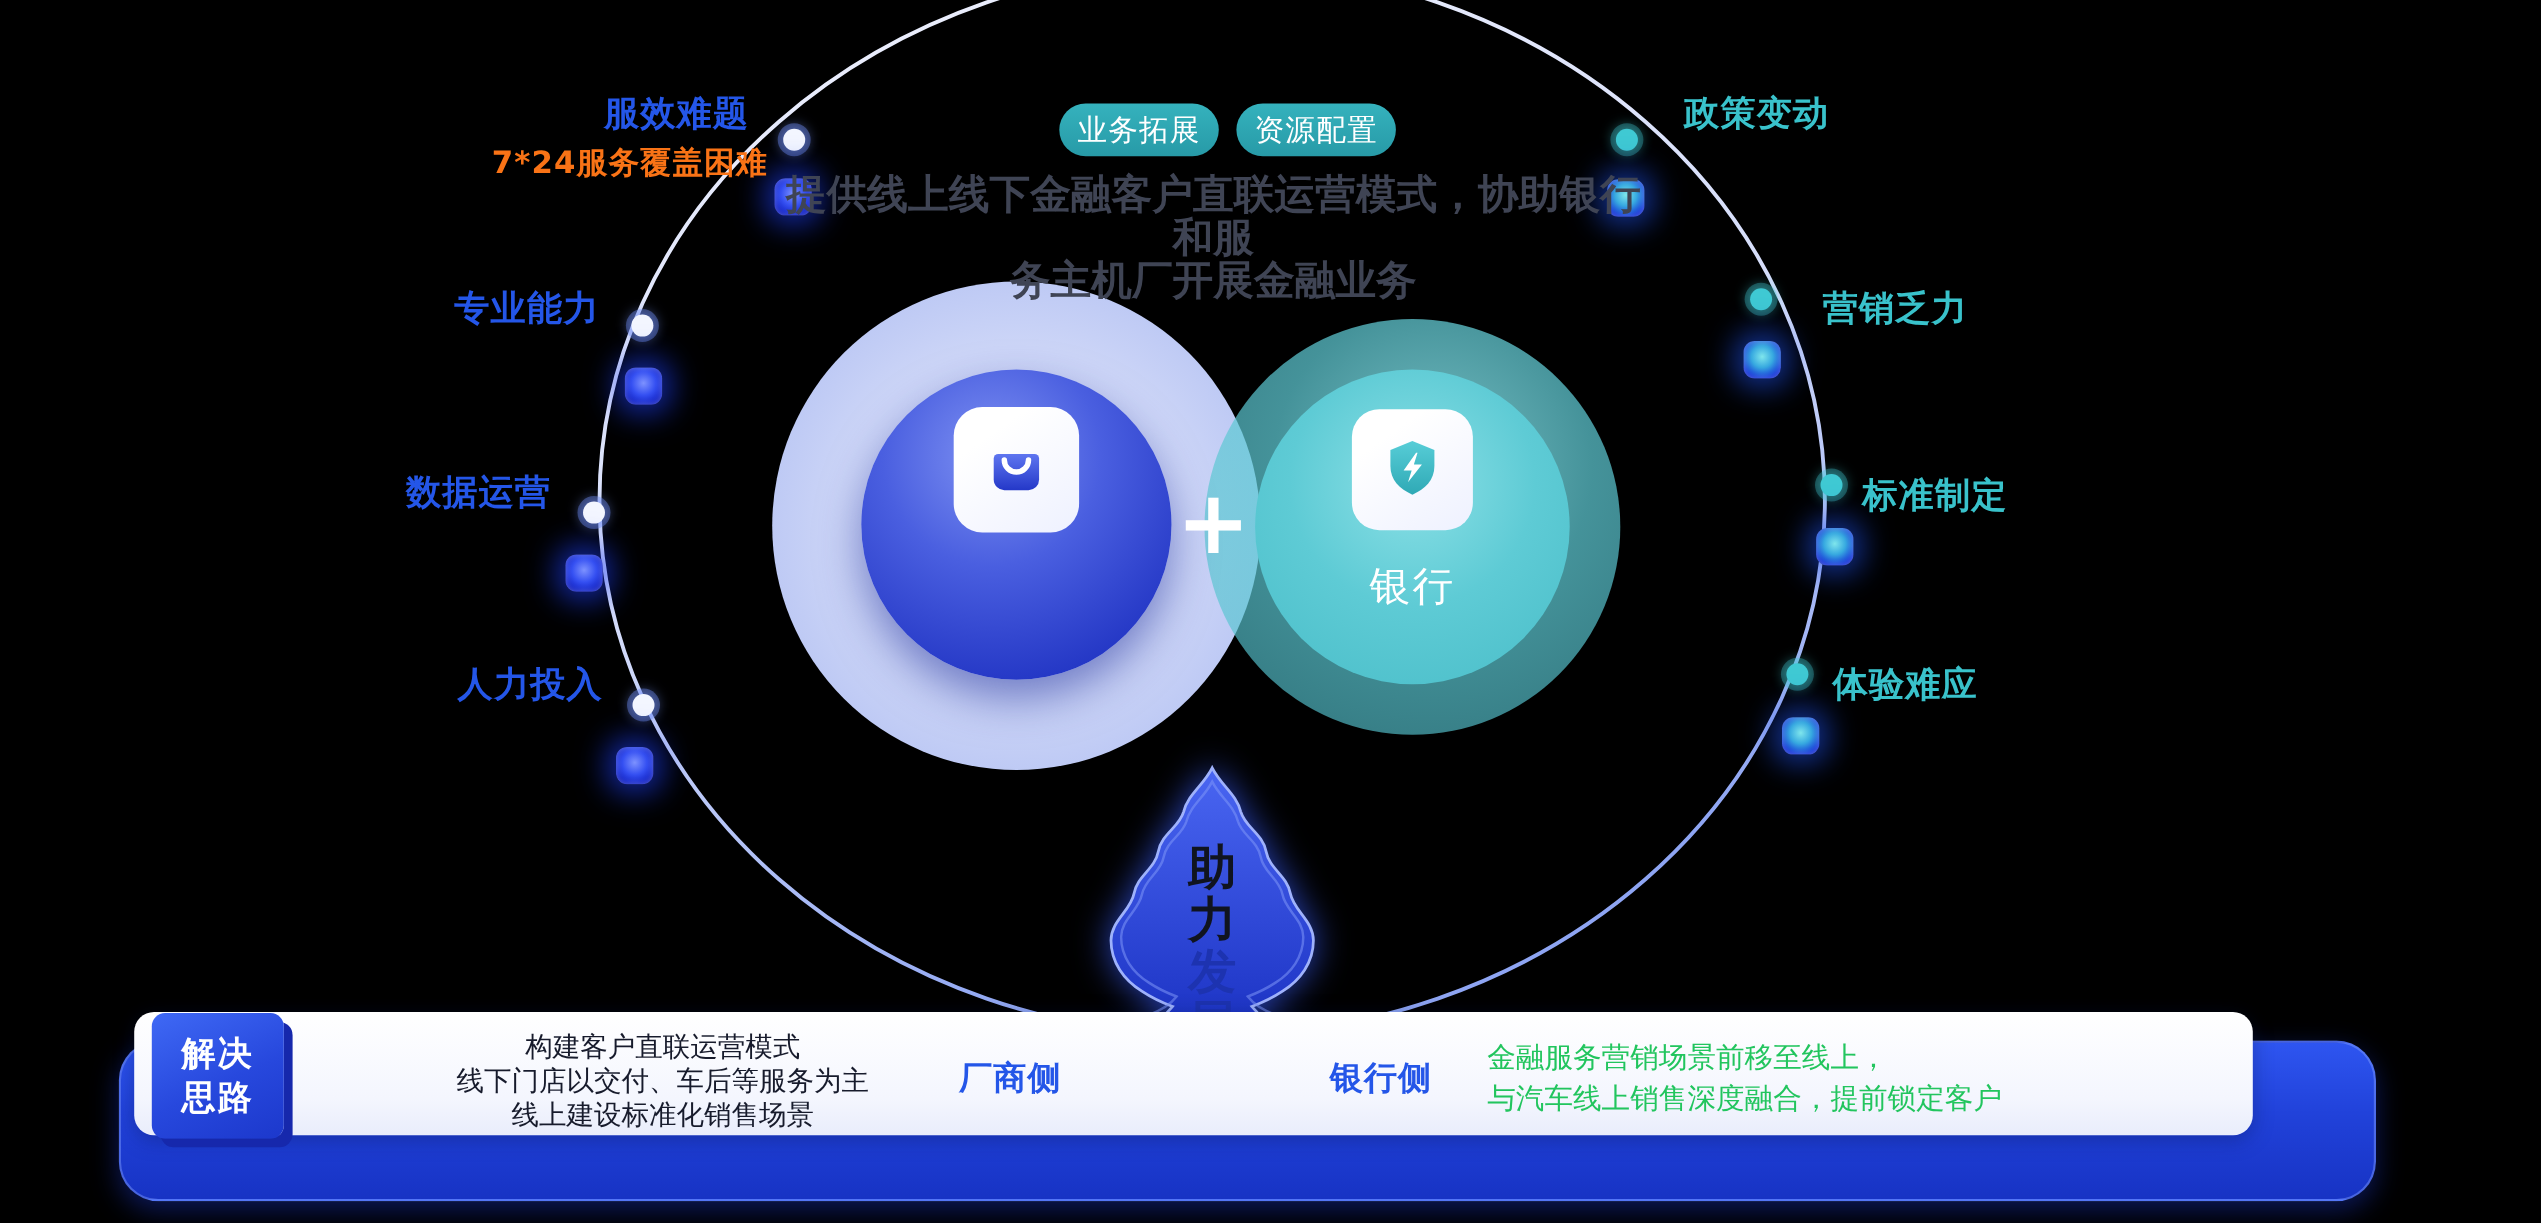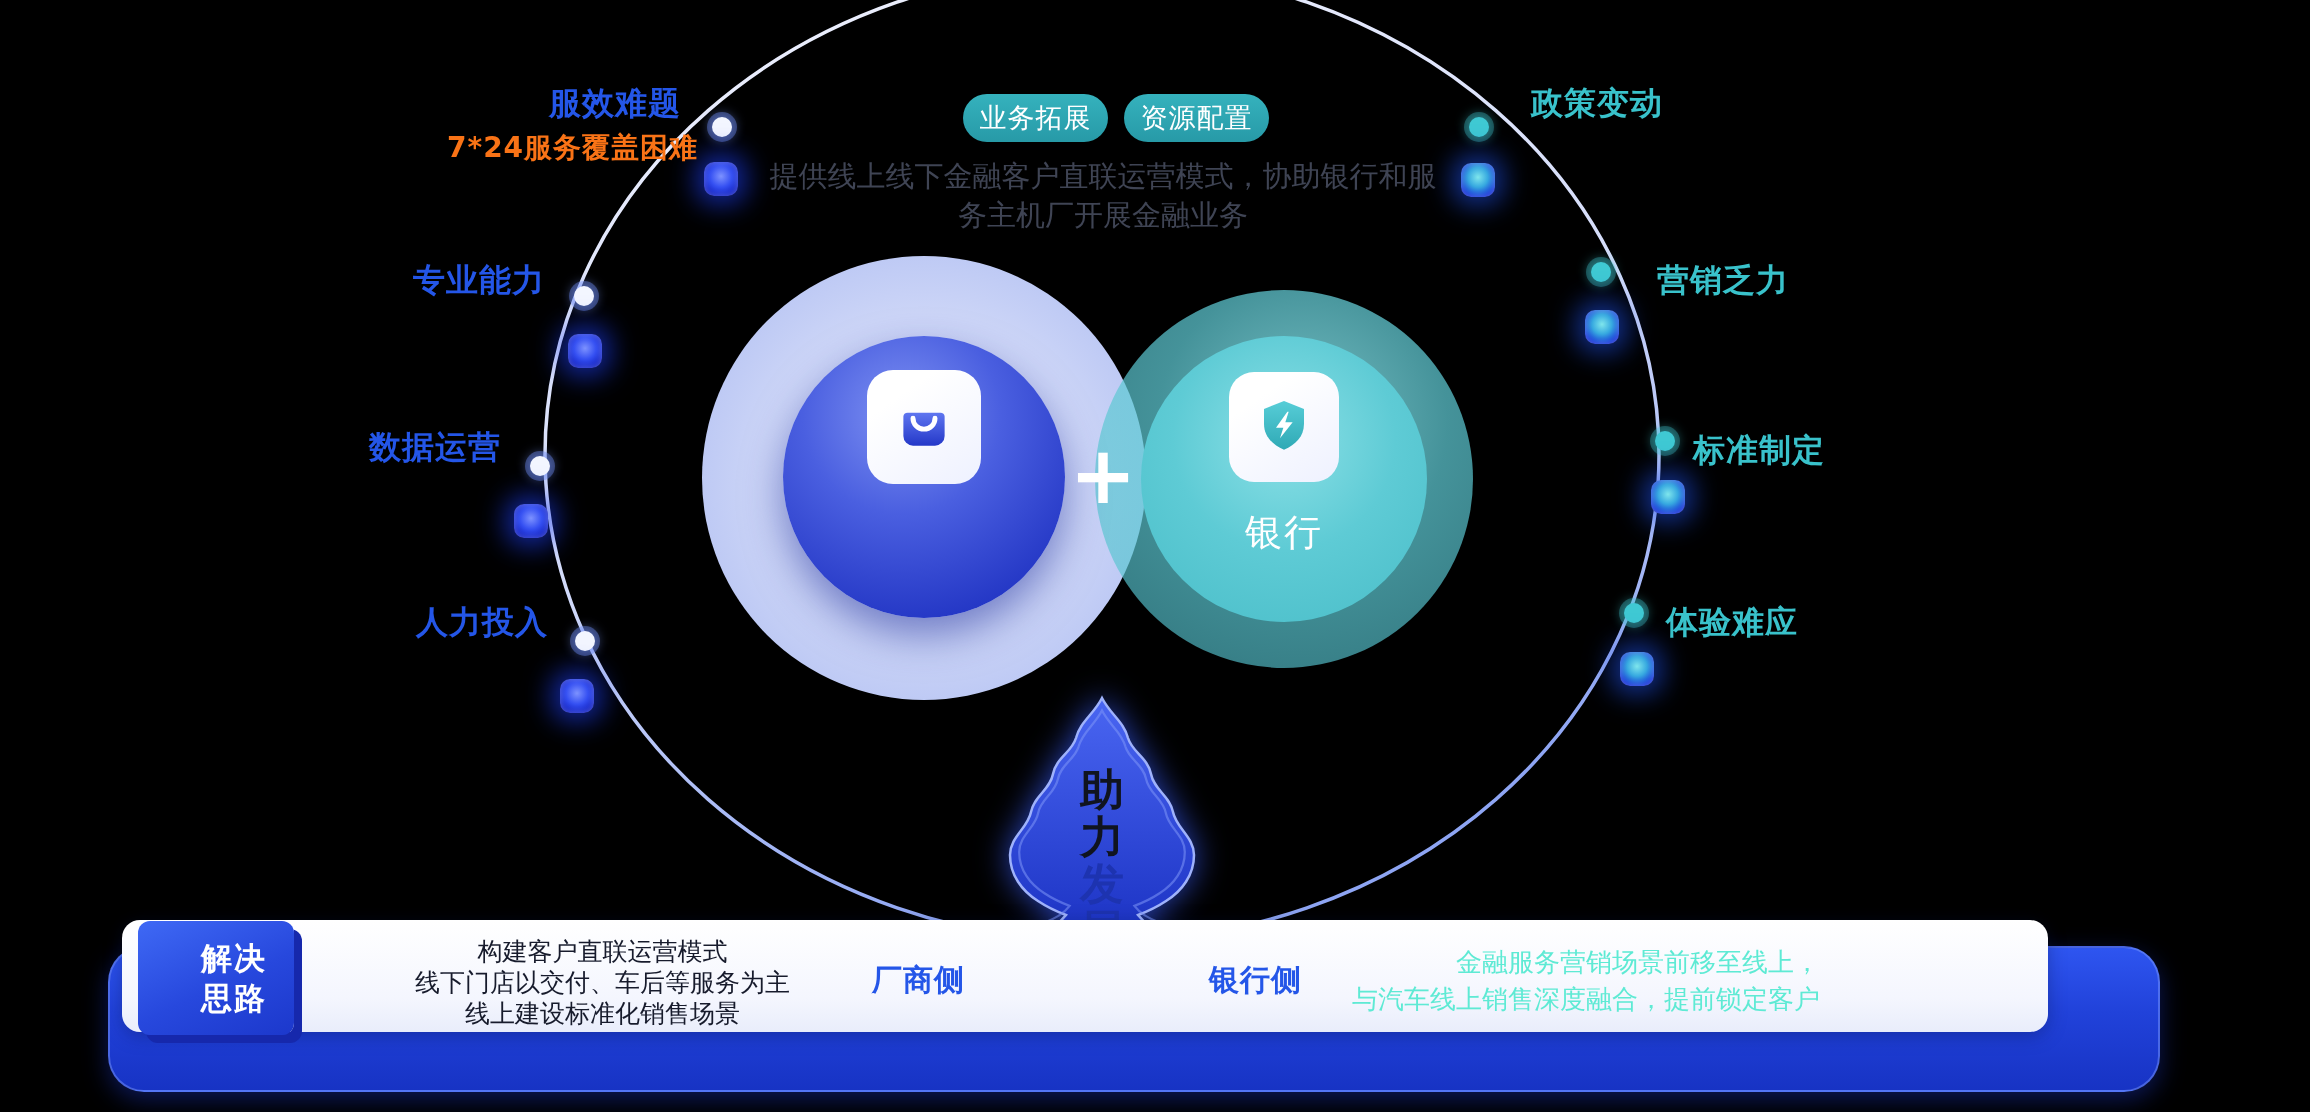--- a/index.html
+++ b/index.html
@@ -13,21 +13,21 @@
 
   
   .pill{
     position:absolute;width:145px;height:48px;border-radius:24px;z-index:8;
     background:linear-gradient(180deg,#35b2bd 0%,#279aa7 100%);
     color:#fff;font-size:27px;display:flex;align-items:center;justify-content:center;
     letter-spacing:1px;
   }
   .desc{
     position:absolute;left:700px;top:157px;width:806px;text-align:center;z-index:8;
-    color:#3f4454;font-size:29px;line-height:39px;font-weight:400;
+    color:#3f4454;font-size:37px;line-height:39px;font-weight:700;
   }
 
   
   .lbl-blue{position:absolute;z-index:10;color:#2456e8;font-size:32px;font-weight:700;letter-spacing:1px;}
   .lbl-teal{position:absolute;z-index:10;color:#39c2cb;font-size:32px;font-weight:700;letter-spacing:1px;}
   .lbl-sub{position:absolute;z-index:10;color:#f97316;font-size:28px;font-weight:700;letter-spacing:1px;}
 
   
   .dot-b{position:absolute;width:20px;height:20px;border-radius:50%;z-index:4;background:#f3f6ff;
     box-shadow:0 0 0 5px rgba(110,140,245,.40),0 0 12px 3px rgba(120,150,250,.55);}
@@ -67,25 +67,25 @@
   
   .blue-base{position:absolute;left:108px;top:946px;width:2052px;height:146px;border-radius:36px;z-index:15;
     background:linear-gradient(180deg,#2e55f0 0%,#2142da 45%,#1733c4 100%);
     border:2px solid rgba(130,160,255,.45);box-shadow:0 8px 24px rgba(30,60,220,.4);box-sizing:border-box;}
   .white-panel{position:absolute;left:122px;top:920px;width:1926px;height:112px;border-radius:18px;z-index:16;
     background:linear-gradient(180deg,#ffffff 0%,#f4f6fe 70%,#e9edfb 100%);
     box-shadow:0 4px 18px rgba(10,20,80,.35);}
   .sol-badge{position:absolute;left:138px;top:921px;width:120px;height:114px;border-radius:12px;z-index:18;
     background:linear-gradient(155deg,#3f69f5 0%,#2748dd 55%,#1c38cc 100%);
     box-shadow:8px 8px 0 #1628ac;color:#fff;font-size:31px;font-weight:700;line-height:40px;
-    display:flex;flex-direction:column;align-items:center;justify-content:center;letter-spacing:2px;padding-left:36px;}
+    display:flex;flex-direction:column;align-items:center;justify-content:center;letter-spacing:2px;}
   .factory-lines{position:absolute;left:330px;top:936px;width:545px;z-index:17;text-align:center;
     color:#171b2c;font-size:25px;line-height:31px;}
   .side-label{position:absolute;top:960px;z-index:17;color:#2456e8;font-size:30px;font-weight:700;letter-spacing:1px;}
-  .bank-lines{position:absolute;left:1352px;top:944px;z-index:17;color:#5eead4;font-size:26px;line-height:37px;text-align:right;}
+  .bank-lines{position:absolute;left:1352px;top:944px;z-index:17;color:#22c55e;font-size:26px;line-height:37px;}
 </style>
 </head>
 <body>
 
 <div class="canvas">
 
   <svg class="ring" width="2310" height="1112" viewBox="0 0 2310 1112">
     <defs>
       <linearGradient id="ringGrad" x1="0" y1="0" x2="0.35" y2="1">
         <stop offset="0" stop-color="#f0f2fd"></stop>

